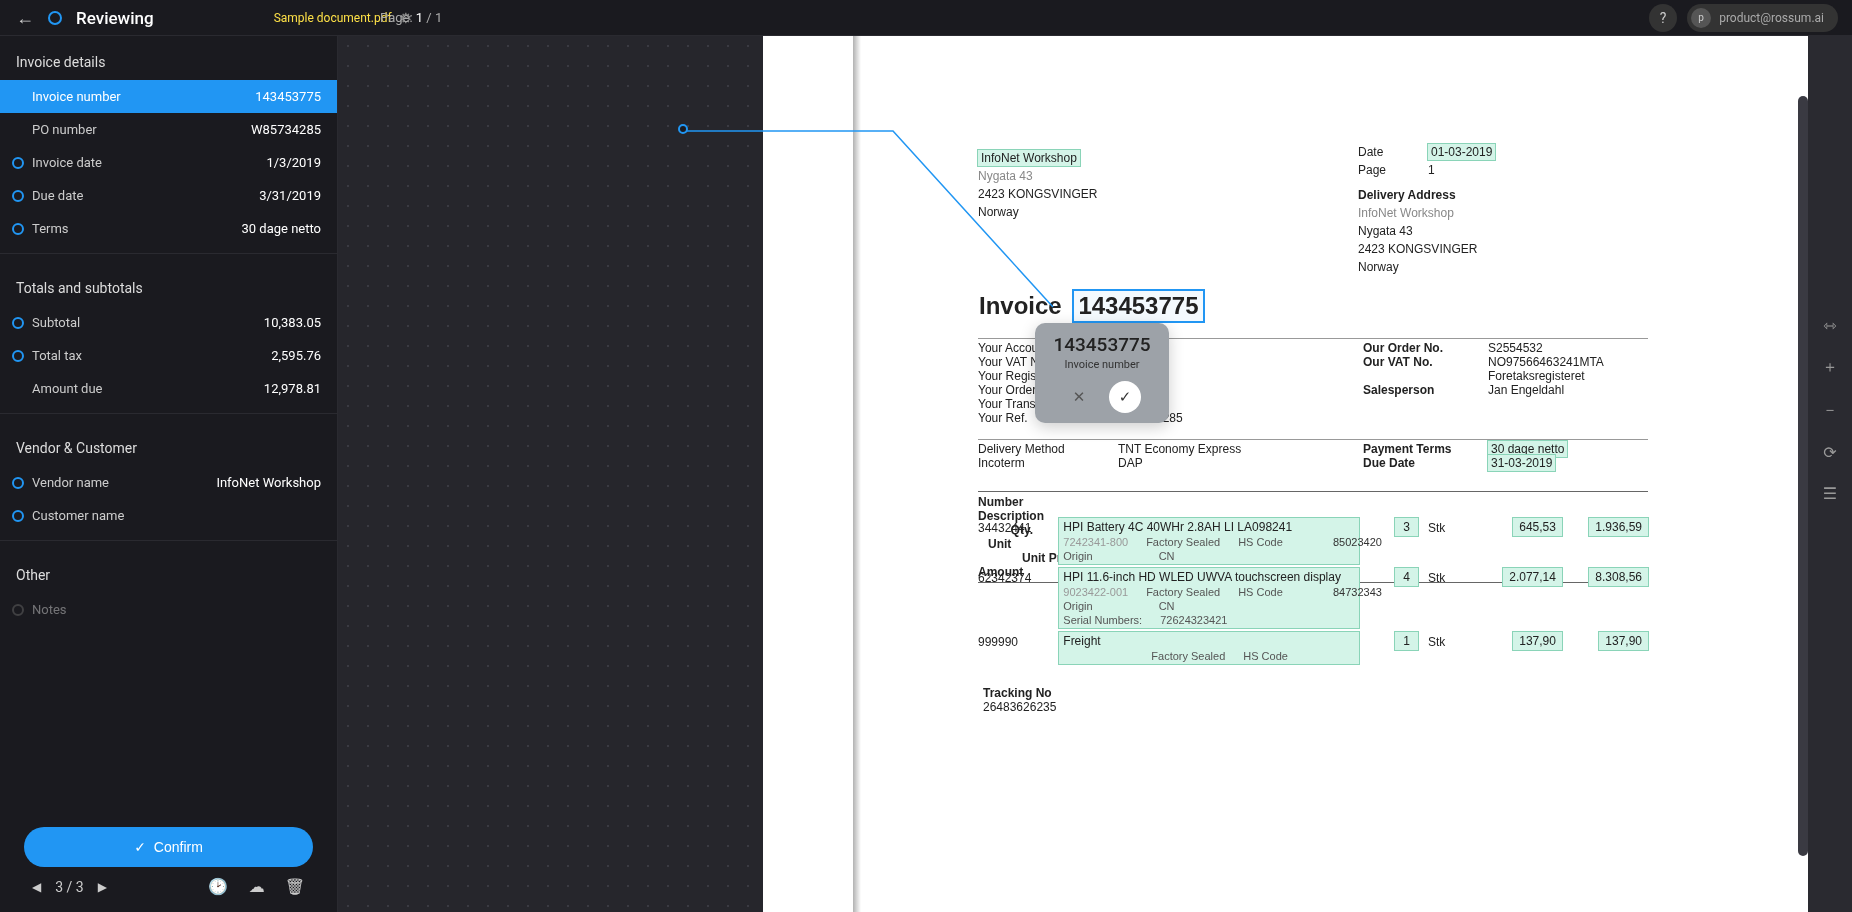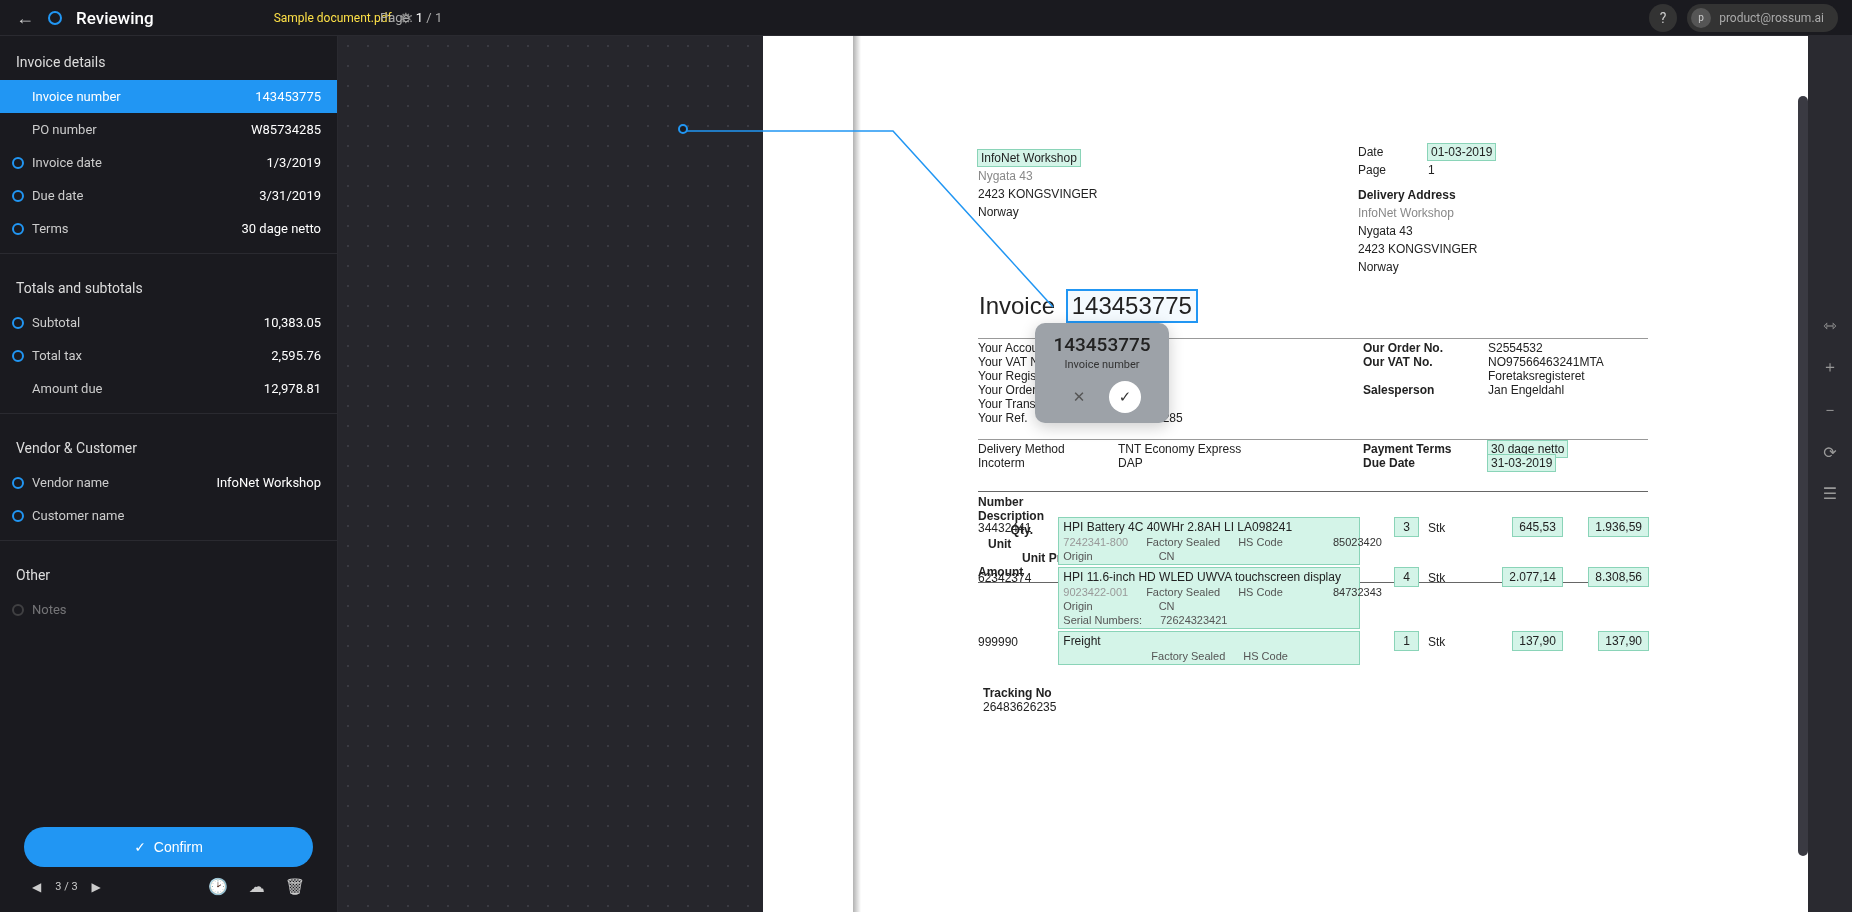--- a/index.html
+++ b/index.html
@@ -88,21 +88,21 @@
   border-radius: 22px; padding: 12px; font-size: 14px; font-weight: 500;
   display: flex; align-items: center; justify-content: center; gap: 8px;
   cursor: pointer;
 }
 .nav-row {
   display: flex; align-items: center; justify-content: space-between;
   padding: 10px 8px 0;
 }
 .nav-left { display: flex; align-items: center; gap: 14px; color: #ccc; }
 .nav-arrow { color: #ccc; cursor: pointer; font-size: 12px; }
-.nav-counter { font-size: 11px; }
+.nav-counter { font-size: 14px; }
 .nav-icons { display: flex; gap: 20px; color: #ccc; }
 .nav-icons span { cursor: pointer; }
 
 
 .viewer {
   flex: 1; position: relative; background: #26262c;
   background-image: radial-gradient(circle, #3a3a42 1px, transparent 1px);
   background-size: 20px 20px;
   overflow: hidden;
 }
@@ -124,21 +124,21 @@
 }
 .hl { background: #d4f4e8; outline: 1px solid #8ad4b8; padding: 1px 3px; }
 .hl-blue { outline: 2px solid #2196f3; padding: 1px 4px; background: rgba(33,150,243,0.05); }
 
 .addr-block { position: absolute; }
 .addr-from { left: 15px; top: 113px; }
 .addr-date { left: 395px; top: 107px; }
 .addr-delivery { left: 395px; top: 150px; }
 .addr-line { line-height: 1.5; }
 
-.invoice-title { position: absolute; left: 16px; top: 255px; font-size: 24px; font-weight: normal; }
+.invoice-title { position: absolute; left: 16px; top: 255px; font-size: 24px; font-weight: bold; }
 .invoice-no-box { display: inline-block; margin-left: 6px; }
 
 .info-grid { position: absolute; left: 15px; top: 300px; width: 670px; }
 .info-grid .hr { border-top: 1px solid #999; margin: 2px 0; }
 .info-row { display: flex; }
 .info-col1 { width: 140px; }
 .info-col2 { width: 245px; }
 .info-col3 { width: 125px; font-weight: bold; }
 .info-col4 { width: 150px; }
 

